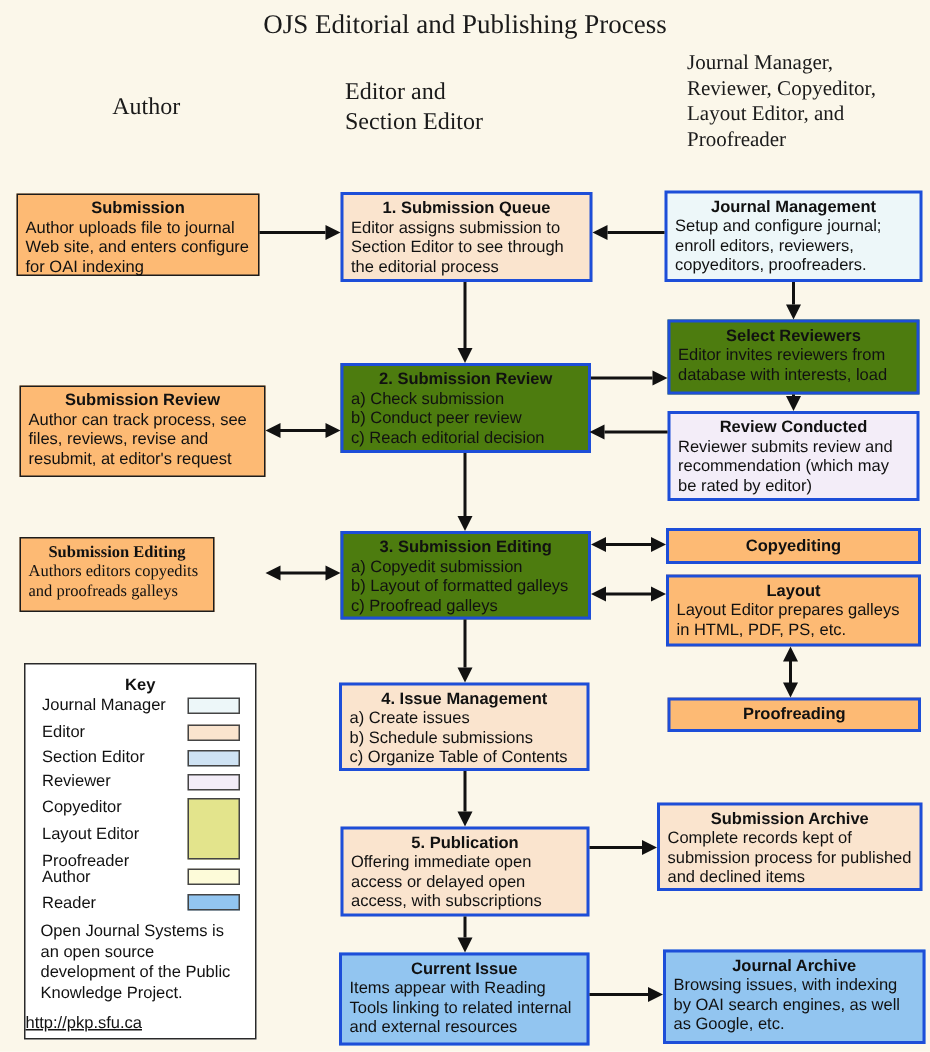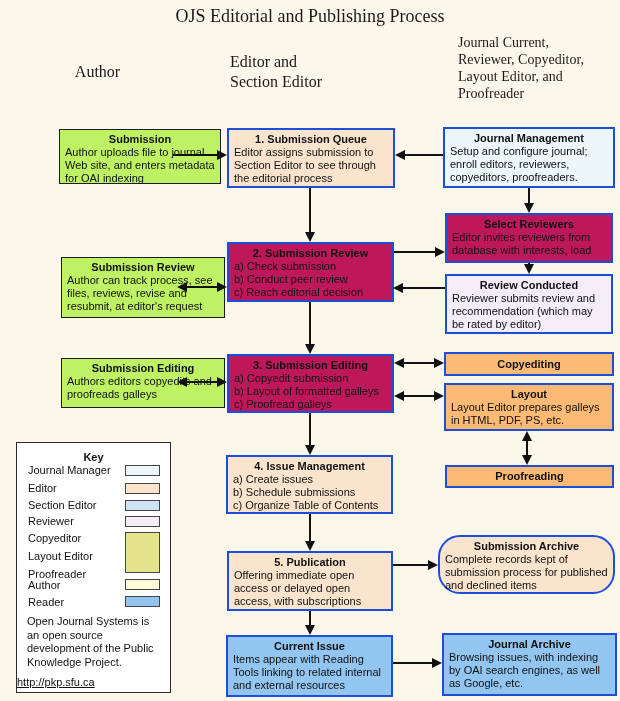--- a/index.html
+++ b/index.html
@@ -21,43 +21,43 @@
   .col-head.author{left:20px;top:62px;width:155px;text-align:center;}
   .col-head.editor{left:230px;top:52px;width:165px;}
   .col-head.staff{left:458px;top:34px;width:160px;text-align:left;font-size:14px;line-height:17px;}
   
   .box{position:absolute;box-sizing:border-box;padding:3px 5px;font-size:11px;line-height:13px;}
   .box .bt{font-weight:bold;text-align:center;}
   .box .bb{white-space:pre-line;text-align:left;}
   .thin{border:1px solid #1c1c1c;}
   .thick{border:2px solid #1d4ed8;}
   .titleonly{display:flex;align-items:center;justify-content:center;padding:0;}
-  .role-author{background:#bef264;margin-left:48px;}
+  .role-author{background:#fdba74;}
   .role-editor{background:#FAE4CE;}
-  .role-section-editor{background:#be185d;}
+  .role-section-editor{background:#4d7c0f;}
   .role-journal-manager{background:#EDF7F9;}
   .role-reviewer{background:#F3EDF8;}
   .role-staff{background:#fdba74;}
   .role-reader{background:#92C5F0;}
   
   .b-submission{left:11px;top:129px;width:162px;height:55px;}
   .b-queue{left:227px;top:128px;width:168px;height:60px;}
   .b-jm{left:443px;top:127px;width:172px;height:61px;}
   .b-selrev{left:445px;top:213px;width:168px;height:50px;}
   .b-revcon{left:445px;top:274px;width:168px;height:60px;}
   .b-subrev-a{left:13px;top:257px;width:164px;height:61px;}
   .b-rev2{left:227px;top:242px;width:167px;height:60px;}
-  .b-subedit-a{left:13px;top:358px;width:164px;height:50px;}
+  .b-subedit-a{left:13px;top:358px;width:130px;height:50px;font-family:Liberation Serif, serif;}
   .b-edit3{left:227px;top:354px;width:167px;height:59px;}
   .b-copyedit{left:444px;top:352px;width:170px;height:24px;}
   .b-layout{left:444px;top:383px;width:170px;height:48px;}
   .b-issue4{left:226px;top:455px;width:167px;height:59px;}
   .b-proofread{left:445px;top:465px;width:169px;height:23px;}
   .b-pub5{left:227px;top:551px;width:166px;height:60px;}
-  .b-subarch{left:438px;top:535px;width:177px;height:59px;border-radius:22px;}
+  .b-subarch{left:438px;top:535px;width:177px;height:59px;}
   .b-curissue{left:226px;top:635px;width:167px;height:62px;}
   .b-jarch{left:442px;top:633px;width:175px;height:63px;}
   
   .keybox{position:absolute;left:16px;top:442px;width:155px;height:251px;
     box-sizing:border-box;border:1px solid #2a2a2a;background:#FFFFFF;font-size:11px;}
   .keybox .kt{position:absolute;left:0;top:8px;width:100%;text-align:center;font-weight:bold;}
   .klabel{position:absolute;left:11px;white-space:nowrap;}
   .kswatch{position:absolute;left:108px;width:35px;height:11px;box-sizing:border-box;border:1px solid #444;}
   .knote{position:absolute;left:10px;top:172px;width:136px;line-height:13.5px;}
   .kurl{position:absolute;left:0;top:233px;width:100%;text-decoration:underline;}
@@ -71,28 +71,28 @@
 </style>
 </head>
 <body>
 
 <div id="stage">
 
   <div class="diagram-title">OJS Editorial and Publishing Process</div>
   <div class="col-head author">Author</div>
   <div class="col-head editor">Editor and
 Section Editor</div>
-  <div class="col-head staff">Journal Current,
+  <div class="col-head staff">Journal Manager,
 Reviewer, Copyeditor,
 Layout Editor, and
 Proofreader</div>
 
   <div class="box thin role-author b-submission">
     <div class="bt">Submission</div>
-    <div class="bb">Author uploads file to journal Web site, and enters metadata for OAI indexing</div>
+    <div class="bb">Author uploads file to journal Web site, and enters configure for OAI indexing</div>
   </div>
   <div class="box thin role-author b-subrev-a">
     <div class="bt">Submission Review</div>
     <div class="bb">Author can track process, see files, reviews, revise and resubmit, at editor's request</div>
   </div>
   <div class="box thin role-author b-subedit-a">
     <div class="bt">Submission Editing</div>
     <div class="bb">Authors editors copyedits and proofreads galleys</div>
   </div>
 

